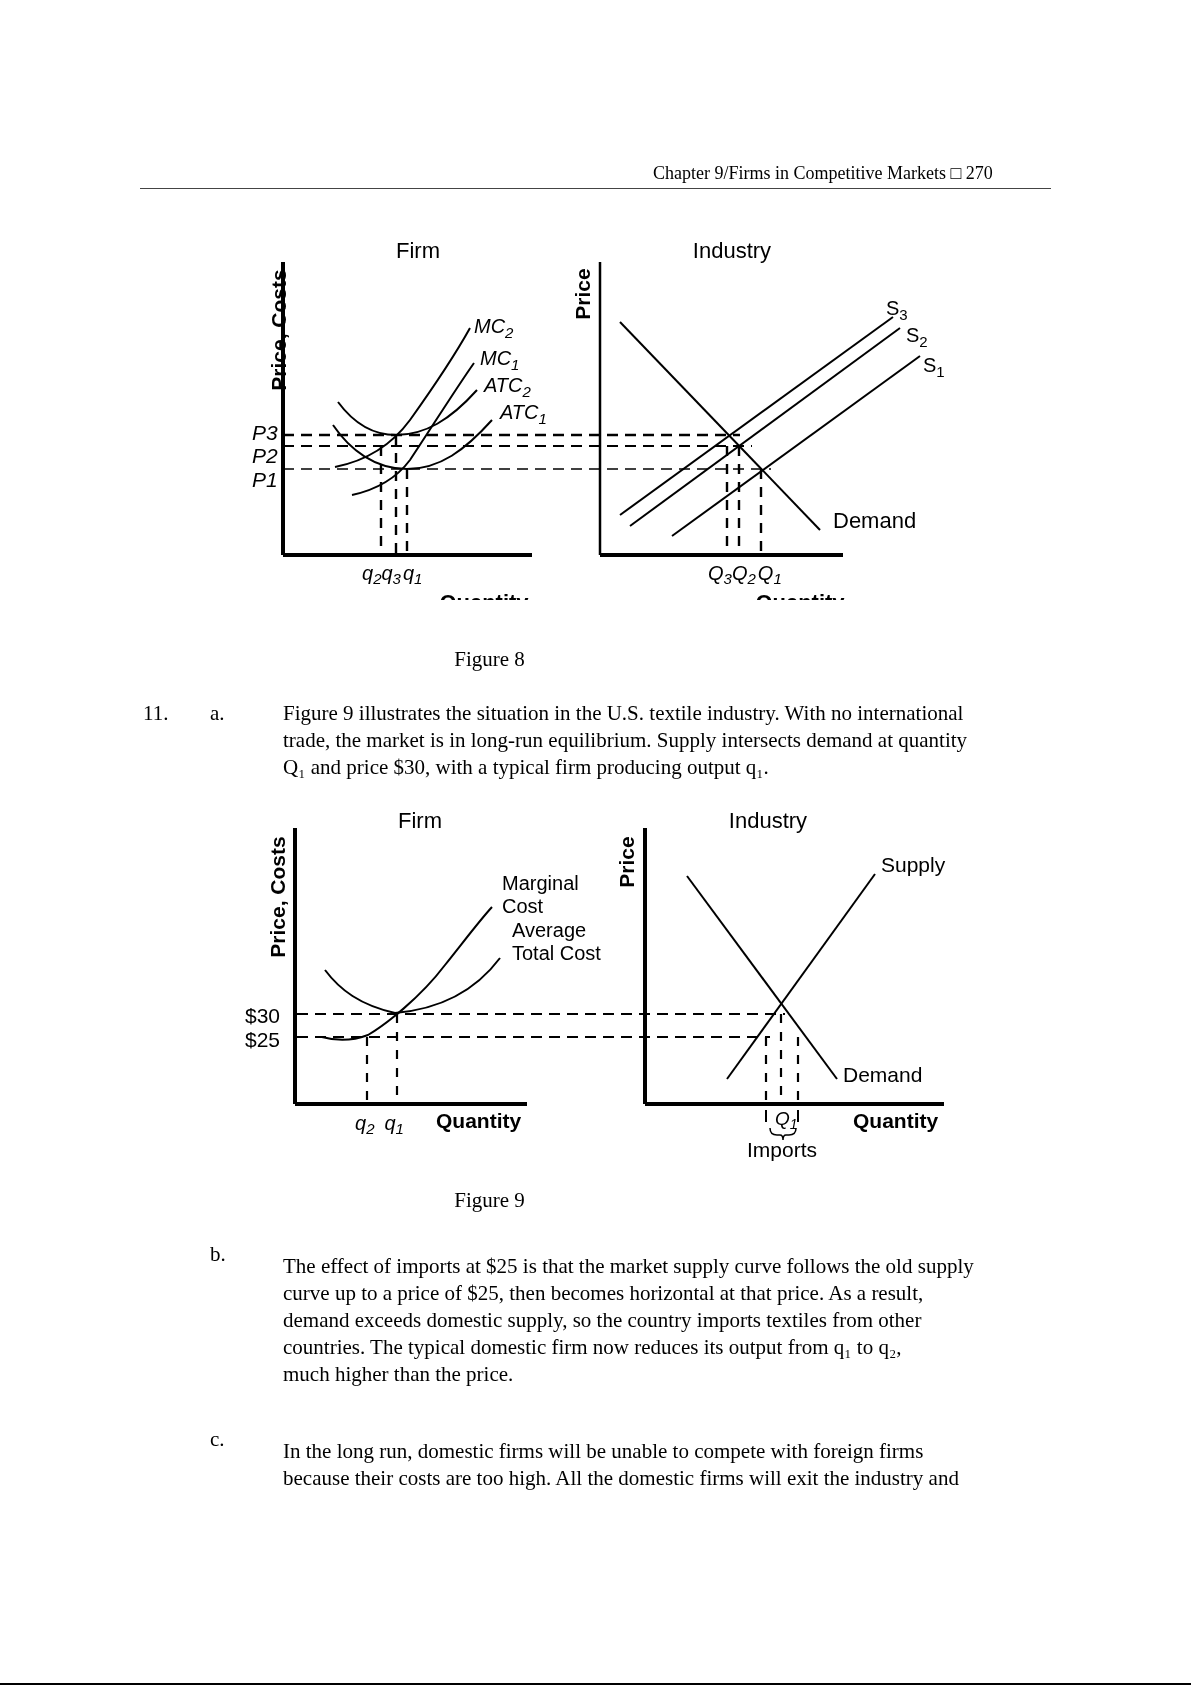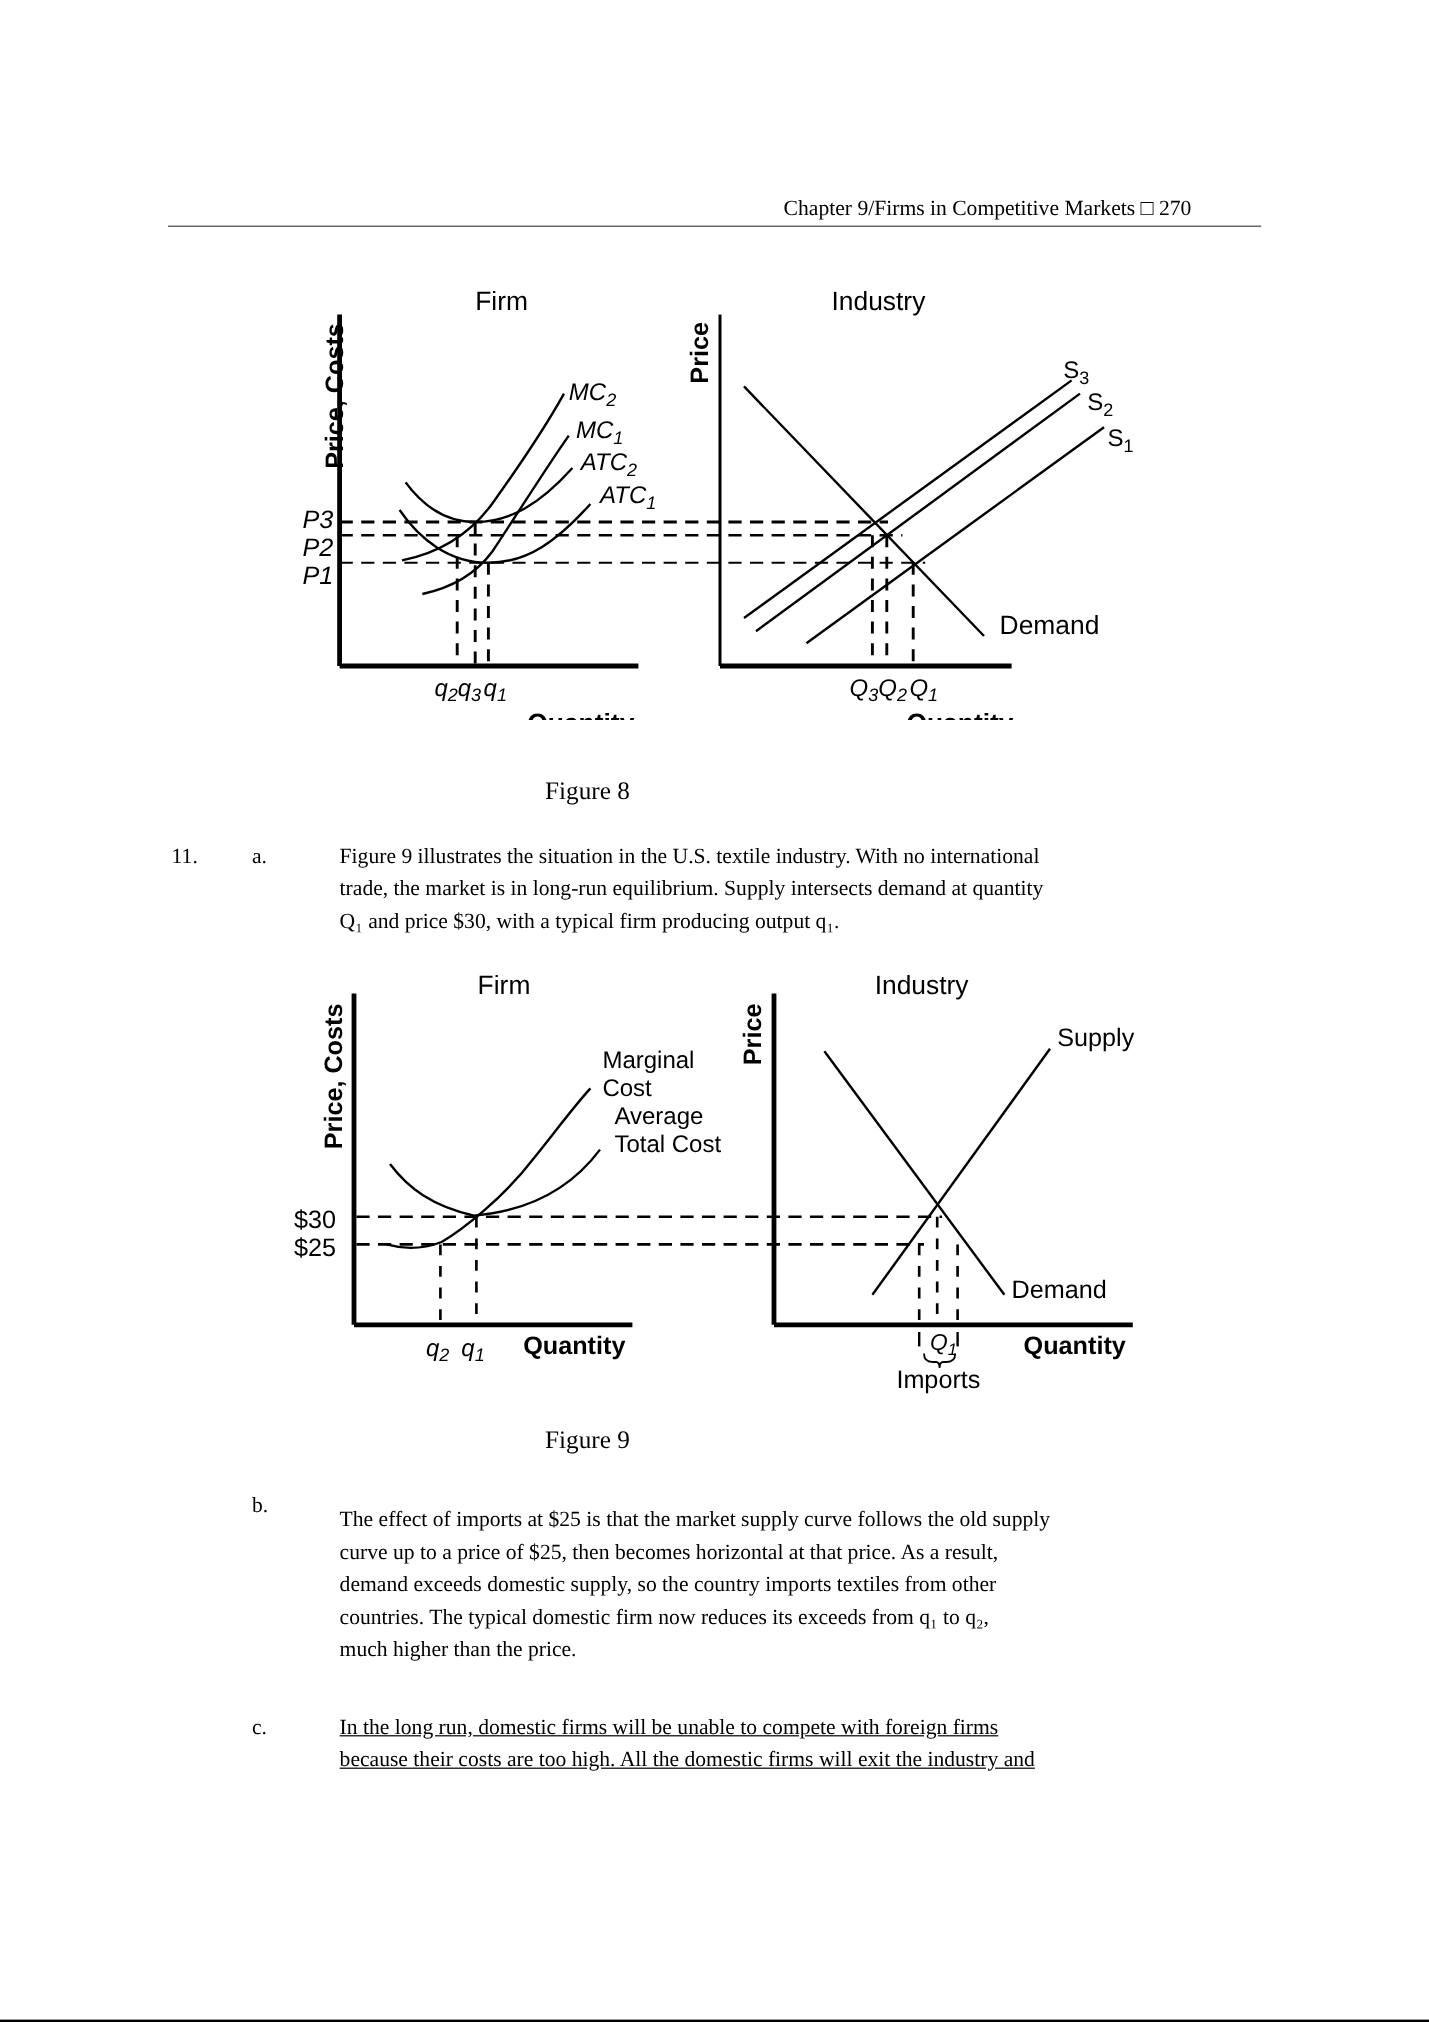--- a/index.html
+++ b/index.html
@@ -2,21 +2,21 @@
 <html><head>
 <meta charset="utf-8">
 <style>
   html, body { margin: 0; padding: 0; background: #ffffff; }
   body { width: 1191px; height: 1685px; position: relative; overflow: hidden; font-family: "Liberation Serif", serif; color: #000; }
   .header-text { position: absolute; top: 163px; left: 653px; font-size: 18px; white-space: nowrap; }
   .header-rule { position: absolute; top: 188px; left: 140px; width: 911px; height: 1px; background: #444; }
   .fig { position: absolute; left: 0; width: 1083px; }
   .fig svg { display: block; }
   .caption { position: absolute; width: 979px; left: 0; text-align: center; font-size: 21px; font-family: Liberation Serif, serif; }
-  .para { position: absolute; font-size: 18px; line-height: 27px; }
+  .para { position: absolute; font-size: 21px; line-height: 27px; }
   .para .num { position: absolute; left: 0; }
   .para .letter { position: absolute; }
   .para .body { position: absolute; }
   .svgtext { font-family: "Liberation Sans", sans-serif; }
   .bottom-rule { position: absolute; left: 0; top: 1683px; width: 1191px; height: 2px; background: #000; }
 </style>
 </head>
 <body>
 
 <div class="header-text">Chapter 9/Firms in Competitive Markets □ 270</div>
@@ -146,26 +146,26 @@
 </div>
 
 <div class="caption" style="top:1188px;">Figure 9</div>
 
 <div class="para" style="top:1241px; left:143px; width:920px; height:165px;">
   <span class="letter" style="left:67px;">b.</span>
   <div class="body" style="left:140px; top:12px; white-space:nowrap;">
     <div>The effect of imports at $25 is that the market supply curve follows the old supply</div>
     <div>curve up to a price of $25, then becomes horizontal at that price.  As a result,</div>
     <div>demand exceeds domestic supply, so the country imports textiles from other</div>
-    <div>countries.  The typical domestic firm now reduces its exceeds from q₁ to q₂,</div>
+    <div>countries.  The typical domestic firm now reduces its output from q₁ to q₂,</div>
     <div>much higher than the price.</div>
   </div>
 </div>
 
 <div class="para" style="top:1426px; left:143px; width:920px; height:60px;">
   <span class="letter" style="left:67px;">c.</span>
-  <div class="body" style="left:140px; top:0; white-space:nowrap;text-decoration:underline;">
+  <div class="body" style="left:140px; top:12px; white-space:nowrap;">
     <div>In the long run, domestic firms will be unable to compete with foreign firms</div>
     <div>because their costs are too high.  All the domestic firms will exit the industry and</div>
   </div>
 </div>
 
 <div class="bottom-rule"></div>
 
 </body></html>

